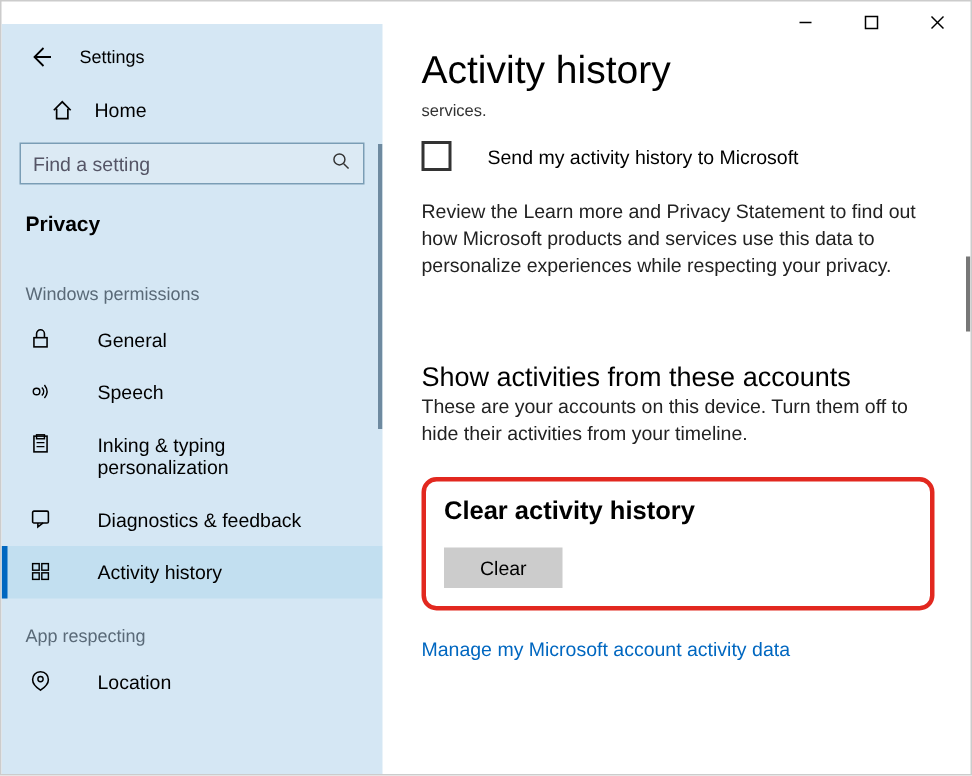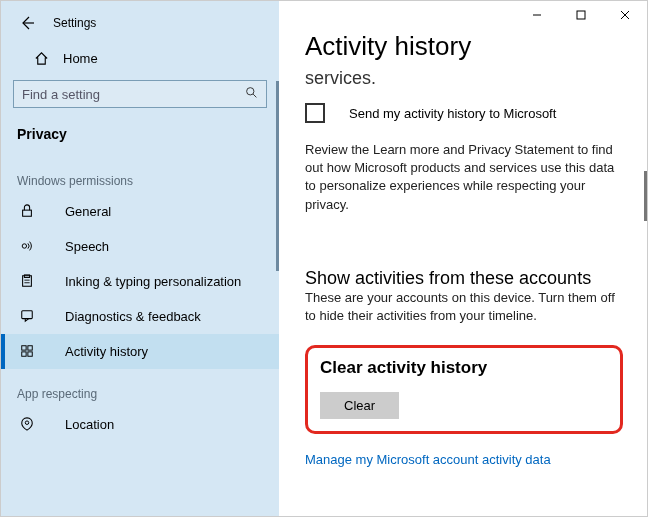--- a/index.html
+++ b/index.html
@@ -24,26 +24,27 @@
     width: 44px; height: 28px;
     display: flex; align-items: center; justify-content: center;
     font-size: 12px;
     cursor: default;
   }
   .app {
     display: flex;
     height: 100%;
   }
   .sidebar {
-    width: 278px;
+    width: 254px;
     background: #d5e7f4;
     display: flex;
     flex-direction: column;
     overflow: hidden;
     position: relative;
+    margin-top: 15px;
   }
   .sidebar-header {
     display: flex;
     align-items: center;
     padding: 10px 14px 6px 14px;
     gap: 14px;
   }
   .back-btn {
     width: 24px; height: 24px;
     display: flex; align-items: center; justify-content: center;
@@ -117,21 +118,21 @@
     position: relative;
     overflow: hidden;
   }
   .page-title {
     font-size: 26px;
     font-weight: 400;
     margin-bottom: 6px;
   }
   .cutoff {
     color:#333;
-    font-size:18px;
+    font-size:11px;
     margin-bottom:14px;
   }
   .checkbox-row {
     display: flex;
     align-items: center;
     gap: 24px;
     margin-bottom: 18px;
   }
   .checkbox {
     width: 20px; height: 20px;

